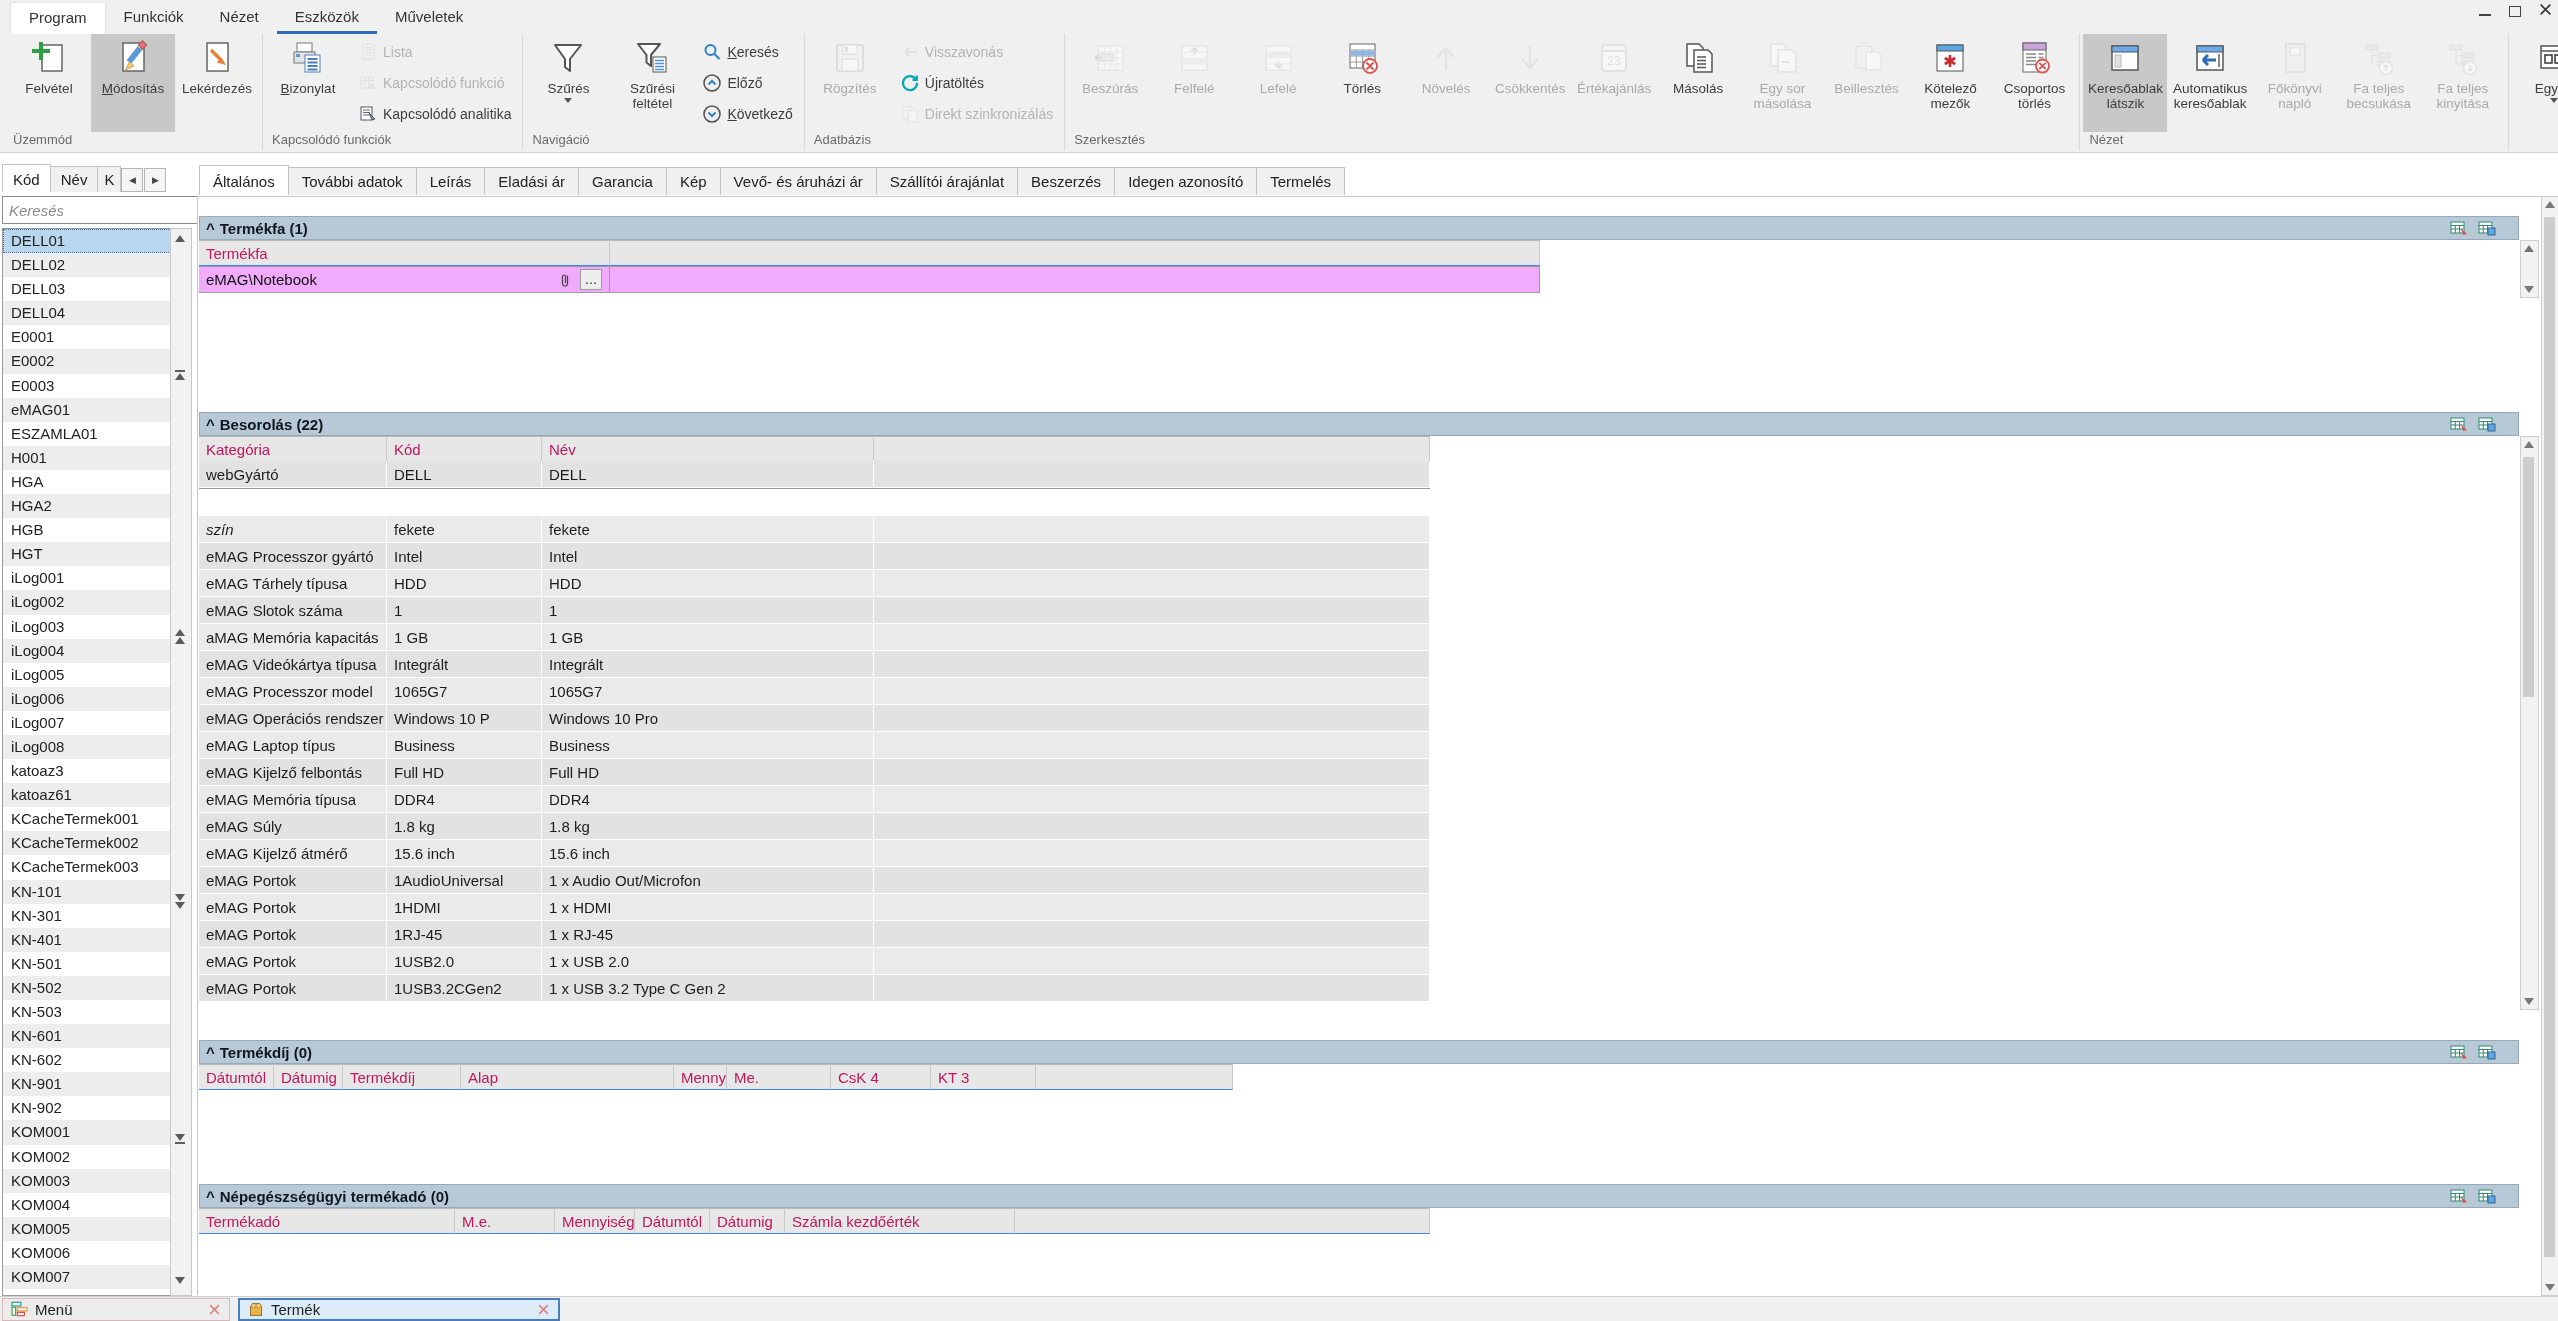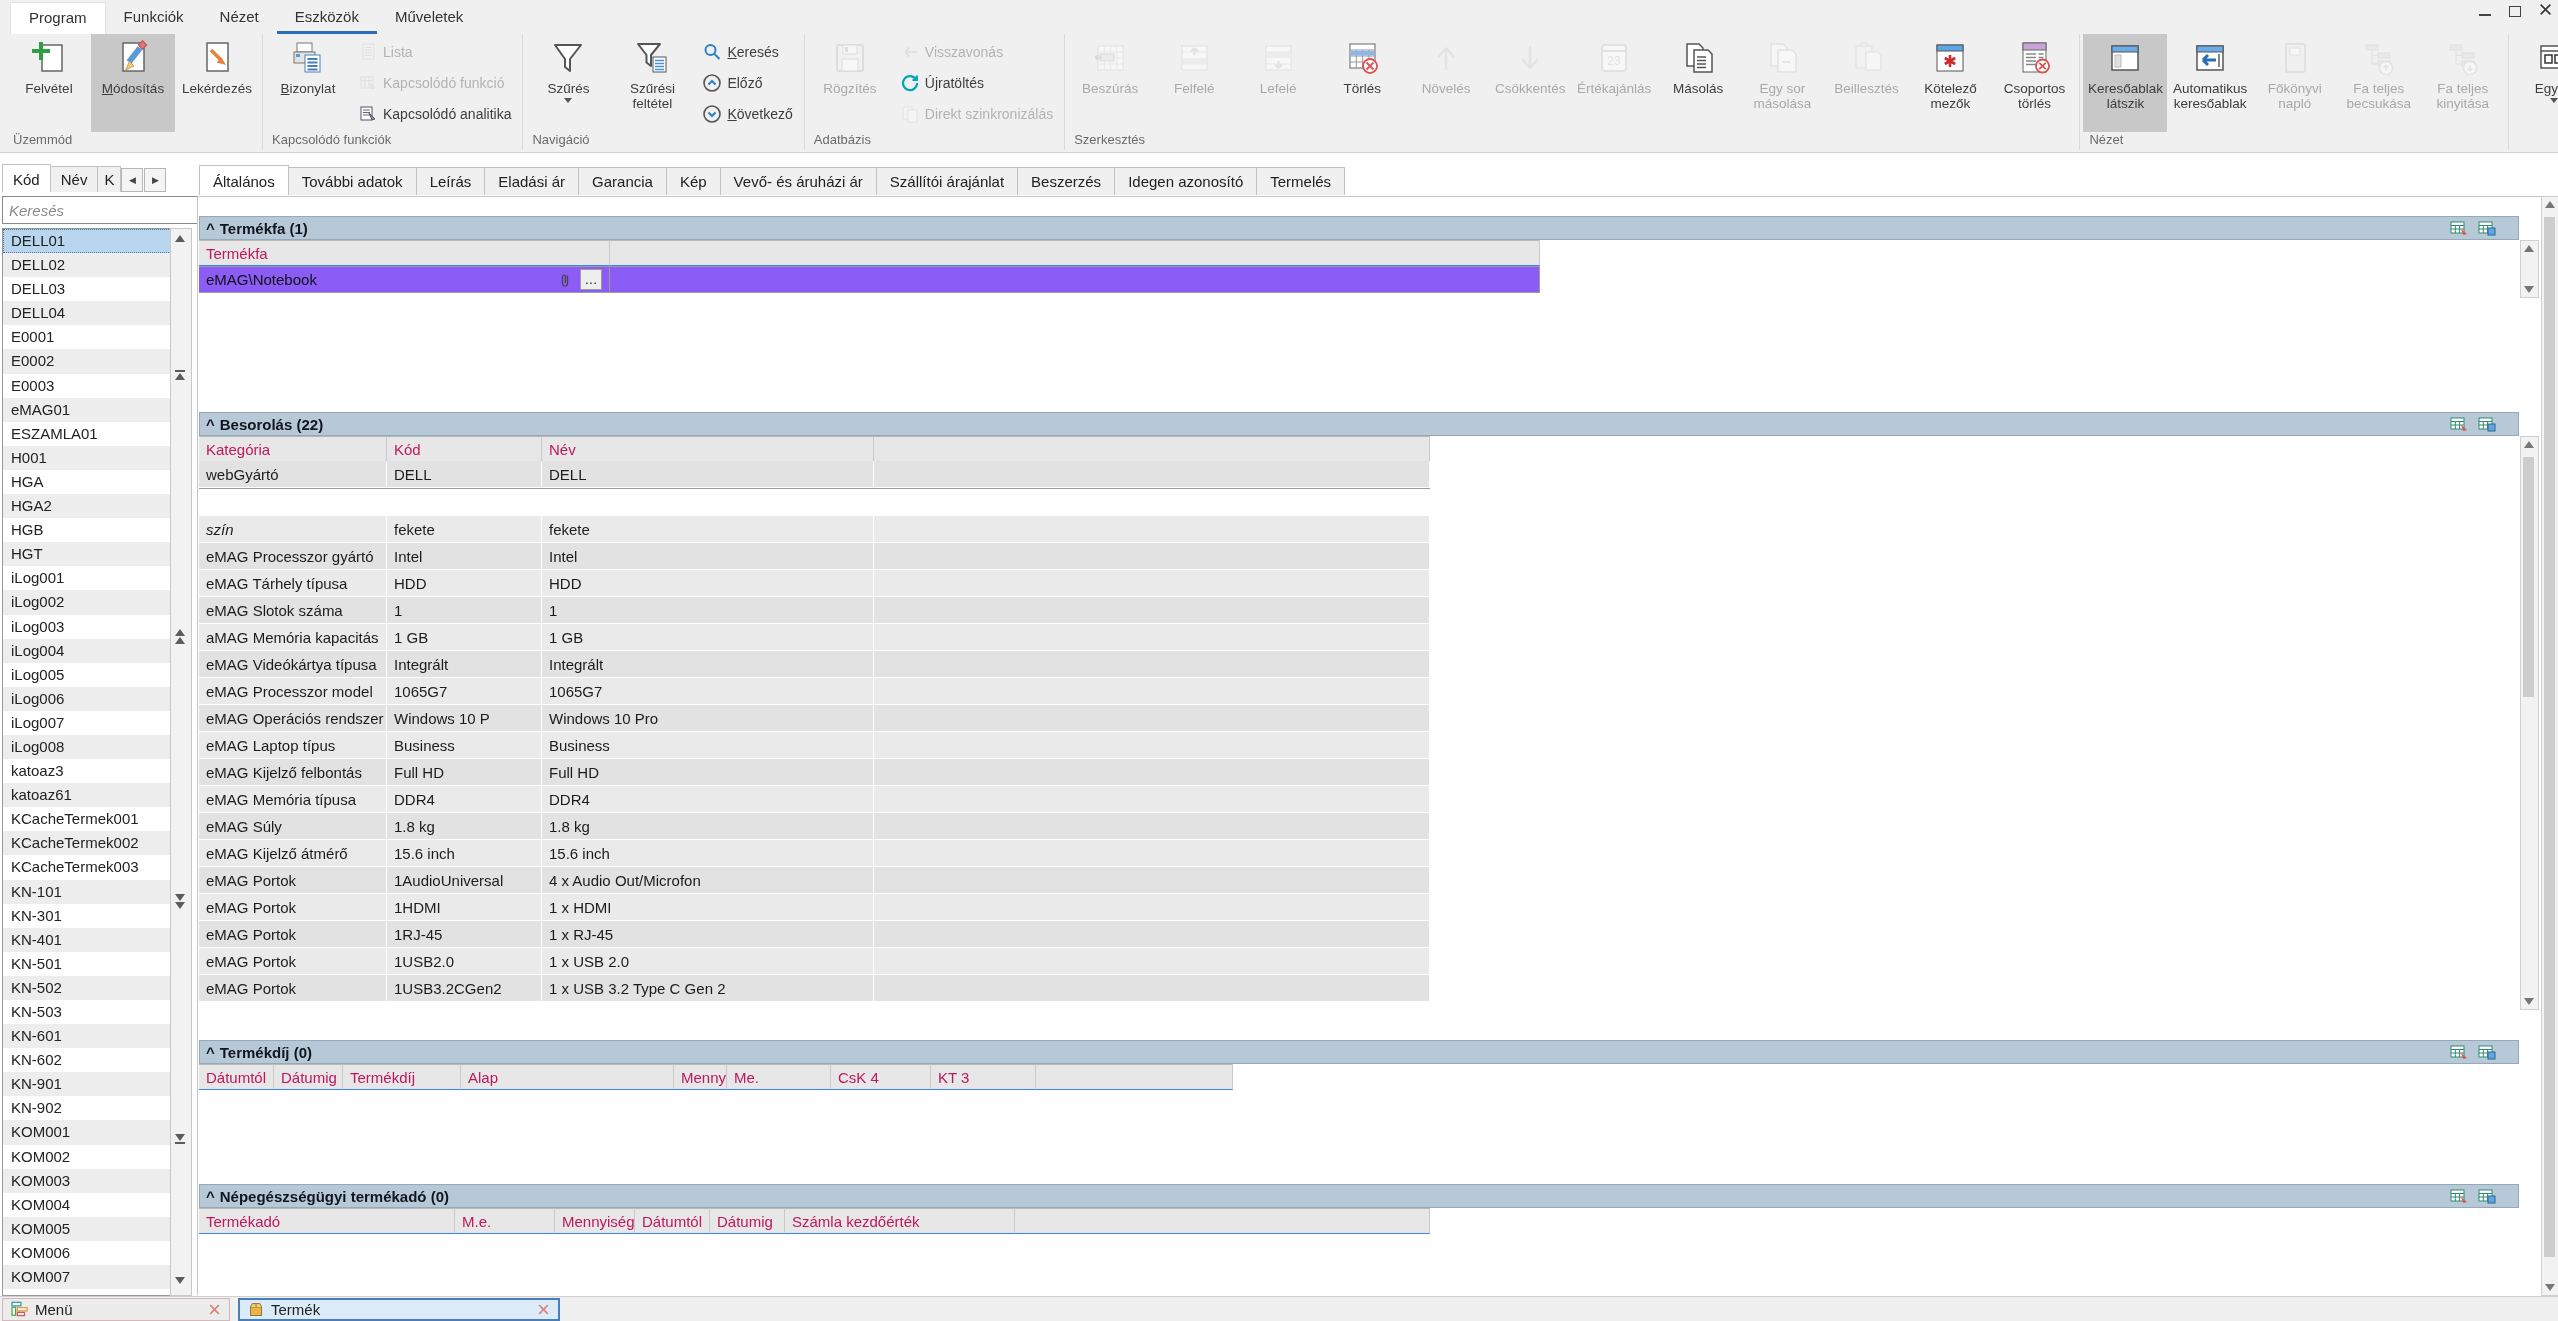--- a/index.html
+++ b/index.html
@@ -66,21 +66,21 @@
   .sec-head{position:absolute;left:199px;width:2320px;height:24px;background:#b7c9d7;border:1px solid #93aabc;
             display:flex;align-items:center;font-size:15px;font-weight:bold;color:#10161f;padding-left:6px;box-sizing:border-box}
   .sec-head .caret{margin-right:5px;font-weight:bold}
   .sec-tools{position:absolute;right:22px;top:3px;display:flex;gap:10px}
   .sec-tools svg{width:18px;height:16px;display:block}
   .thead-row,.tbody-row{position:absolute;display:flex;font-size:15px;box-sizing:border-box}
   .cell{box-sizing:border-box;padding:0 7px;display:flex;align-items:center;white-space:nowrap;overflow:hidden}
   .thead-row .cell{background:#e7e7e7;border-right:1px solid #c9c9c9;border-top:1px solid #b7b7b7;border-bottom:1px solid #3b82f6;color:#be185d}
   .gray-row .cell{background:#e2e2e2;border-right:1px solid #fff;border-bottom:1px solid #fff;color:#1c1c1c}
   .gray-row.alt .cell{background:#eaeaea}
-  .white-row .cell{background:#8b5cf6;border-right:1px solid #9c9c9c;border-top:1px solid #9c9c9c;border-bottom:1px solid #9c9c9c;color:#111}
+  .white-row .cell{background:#f0abfc;border-right:1px solid #9c9c9c;border-top:1px solid #9c9c9c;border-bottom:1px solid #9c9c9c;color:#111}
   .edit-cell-tail{margin-left:auto;display:flex;align-items:center;gap:6px}
   .clip svg{width:10px;height:16px;display:block}
   .chev{width:0;height:0;border-left:4.5px solid transparent;border-right:4.5px solid transparent;border-top:5.5px solid #666}
   .more-btn{margin-left:4px;width:20px;height:19px;border:1px solid #9c9c9c;background:#eee;display:flex;align-items:center;justify-content:center;font-size:13px;line-height:1;color:#222}
   .vscroll{position:absolute;width:17px;background:#f2f2f2;border:1px solid #cfcfcf}
   .vscroll .tri-up,.vscroll .tri-down{position:absolute;left:3px;border-bottom-color:#777;border-top-color:#777}
   .vscroll .thumb{position:absolute;left:2px;width:11px;background:#cdcdcd}
   
   .taskbar{position:absolute;left:0;top:1296px;width:2558px;height:25px;background:#f0f0f0;border-top:1px solid #cfcfcf;display:flex;align-items:center;padding-left:2px;box-sizing:border-box}
   .task-tab{height:23px;display:flex;align-items:center;font-size:15px;color:#222;border:1px solid #d7b8b8;background:#ececec;padding:0 8px;margin-right:8px;box-sizing:border-box}
@@ -908,21 +908,21 @@
       </div>
     </div>
     <div class="tbody-row gray-row y" style="left: 199px; top: 867px; height: 27px;">
       <div class="cell" style="width: 188px; height: 27px;">
         <span>eMAG Portok</span>
       </div>
       <div class="cell" style="width: 155px; height: 27px;">
         <span>1AudioUniversal</span>
       </div>
       <div class="cell" style="width: 332px; height: 27px;">
-        <span>4 x Audio Out/Microfon</span>
+        <span>1 x Audio Out/Microfon</span>
       </div>
       <div class="cell" style="width: 556px; height: 27px;">
         <span></span>
       </div>
     </div>
     <div class="tbody-row gray-row y alt" style="left: 199px; top: 894px; height: 27px;">
       <div class="cell" style="width: 188px; height: 27px;">
         <span>eMAG Portok</span>
       </div>
       <div class="cell" style="width: 155px; height: 27px;">

